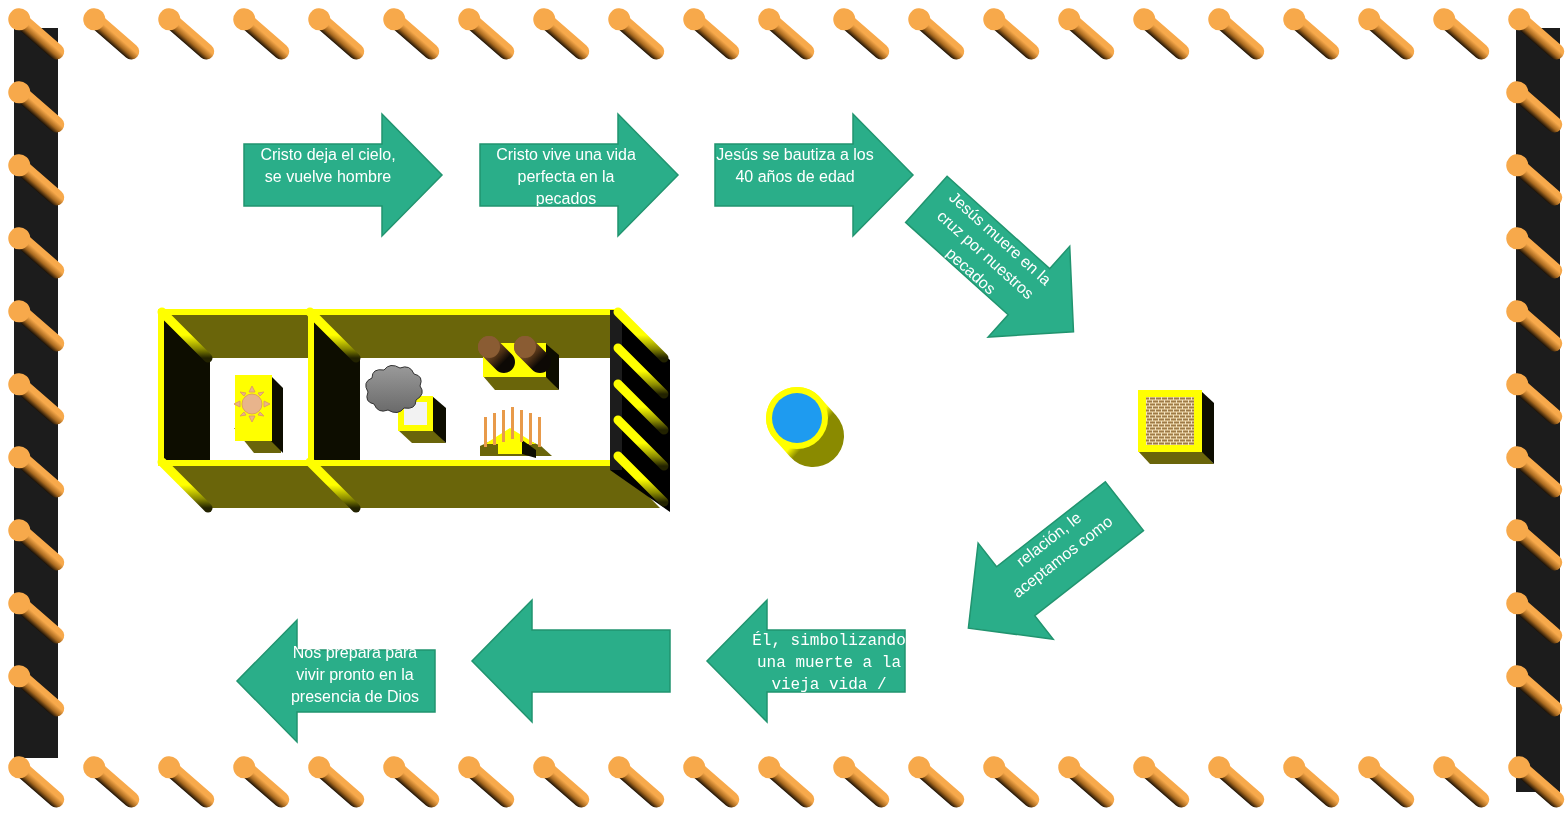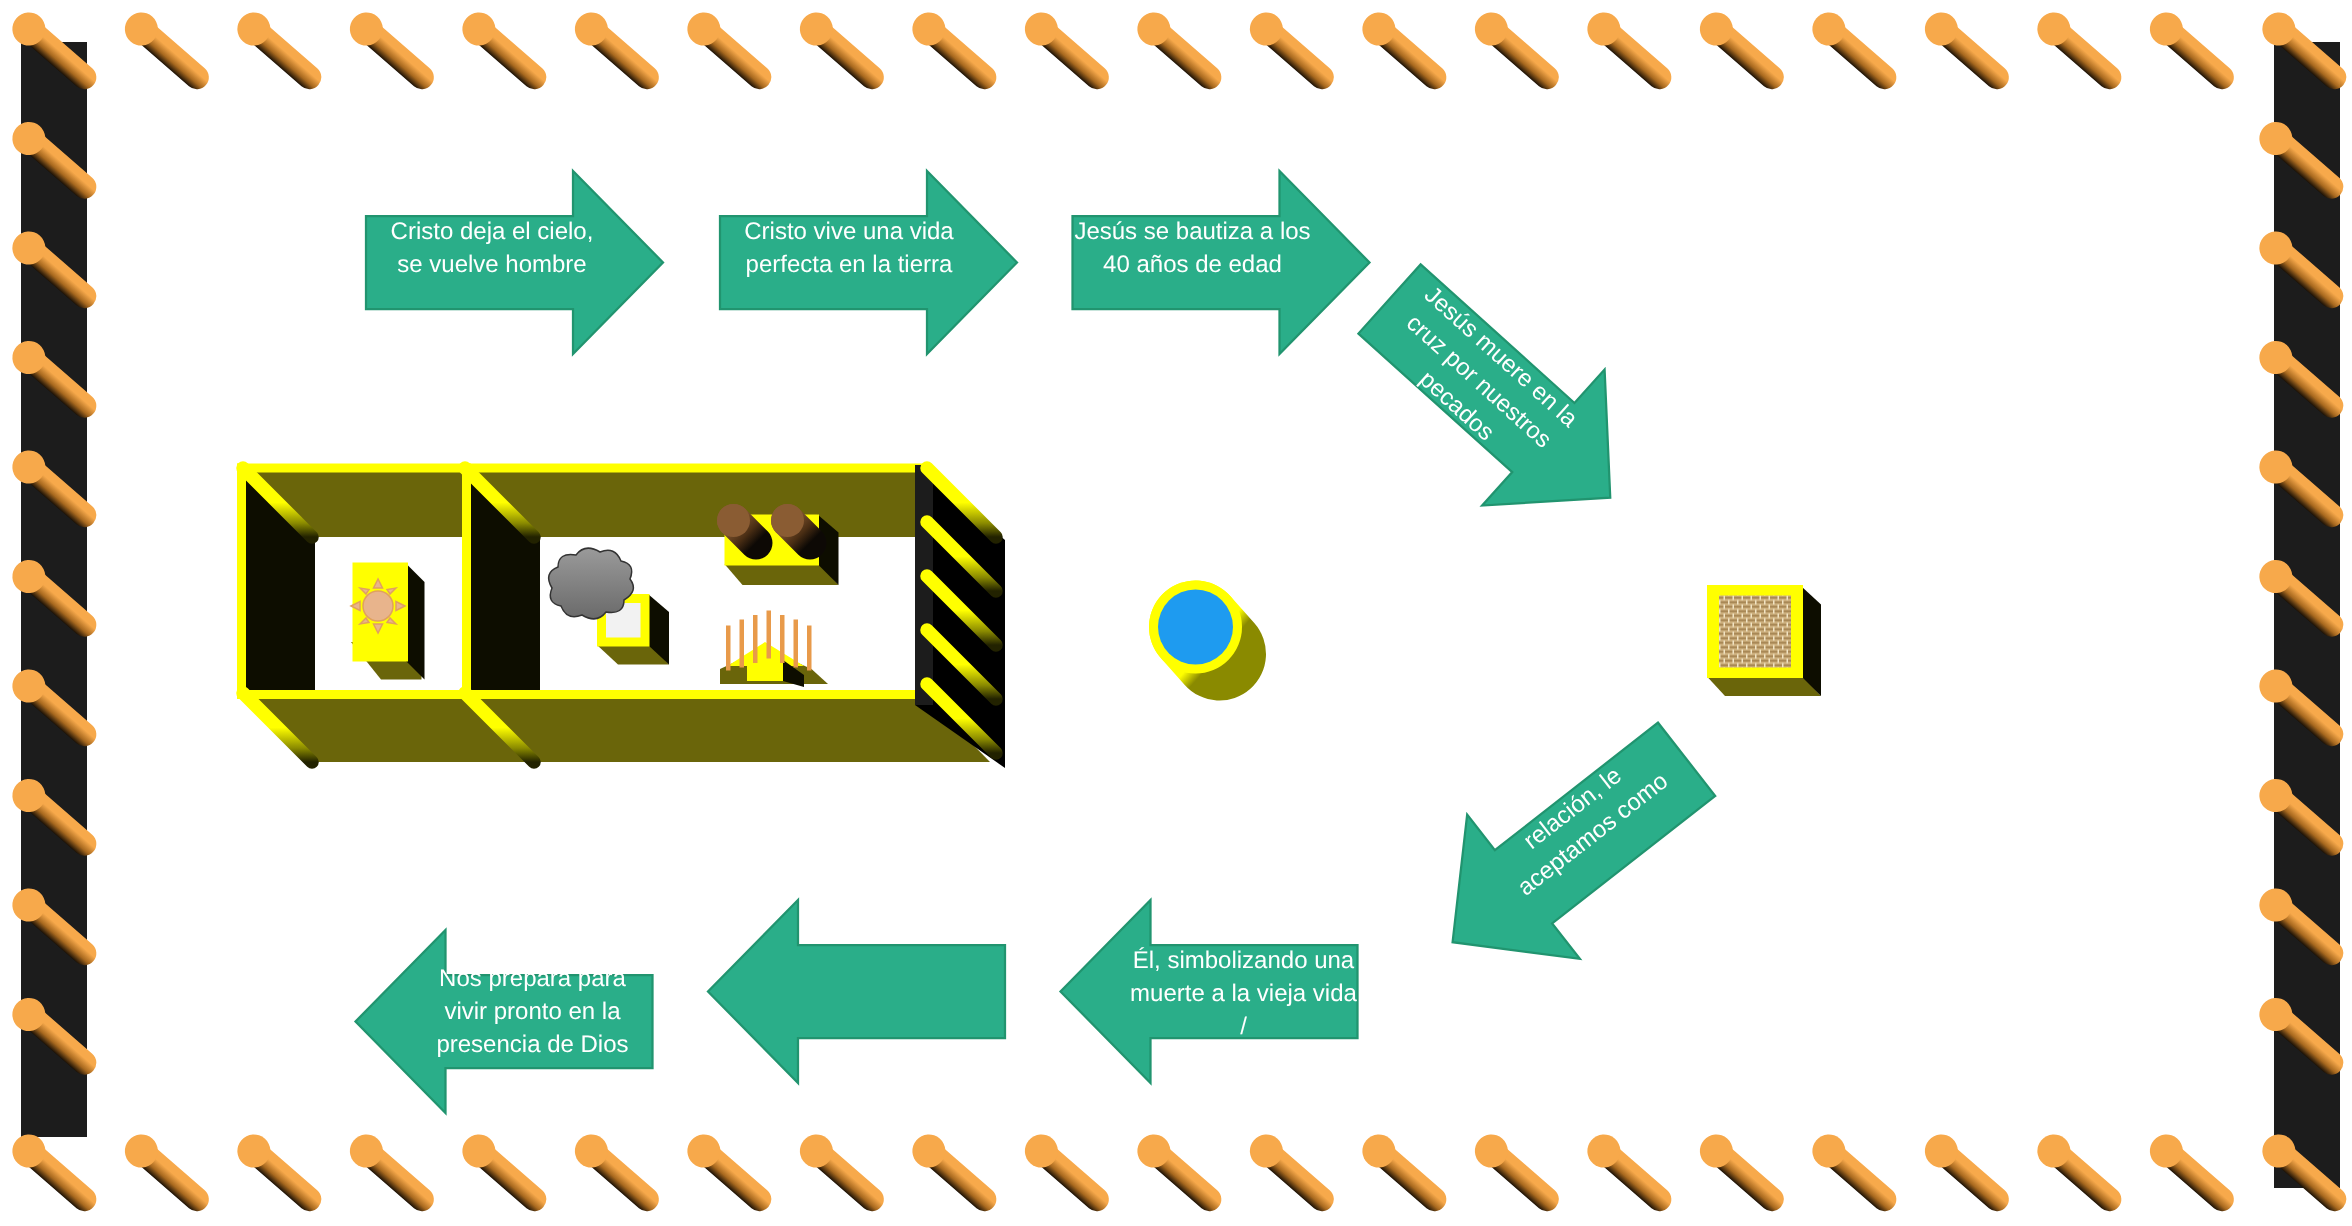--- a/index.html
+++ b/index.html
@@ -94,21 +94,21 @@
     <svg width="200" height="124">
       <polygon class="ap" points="0,30 138,30 138,0 198,61 138,122 138,92 0,92" fill="#2aae89" stroke="#21946f" stroke-width="1.5"></polygon>
     </svg>
     <div class="label" style="left:8px;top:30px;width:152px;height:60px;">Cristo deja el cielo, se vuelve hombre</div>
   </div>
 
   <div class="arrow" style="left:480px;top:114px;width:200px;height:124px;">
     <svg width="200" height="124">
       <polygon class="ap" points="0,30 138,30 138,0 198,61 138,122 138,92 0,92" fill="#2aae89" stroke="#21946f" stroke-width="1.5"></polygon>
     </svg>
-    <div class="label" style="left:10px;top:30px;width:152px;height:62px;">Cristo vive una vida perfecta en la tierra</div>
+    <div class="label" style="left:10px;top:30px;width:152px;height:62px;">Cristo vive una vida perfecta en la pecados</div>
   </div>
 
   <div class="arrow" style="left:715px;top:114px;width:200px;height:124px;">
     <svg width="200" height="124">
       <polygon class="ap" points="0,30 138,30 138,0 198,61 138,122 138,92 0,92" fill="#2aae89" stroke="#21946f" stroke-width="1.5"></polygon>
     </svg>
     <div class="label" style="left:0px;top:30px;width:160px;height:62px;">Jesús se bautiza a los 40 años de edad</div>
   </div>
 
   <div class="arrow" style="left:900px;top:205px;width:200px;height:124px;transform-origin:100px 62px;transform:rotate(42deg);">
@@ -120,21 +120,21 @@
 
   <div class="arrow" style="left:945px;top:505px;width:200px;height:124px;transform-origin:100px 62px;transform:rotate(142deg);">
     <svg width="200" height="124">
       <polygon class="ap" points="0,30 138,30 138,0 198,61 138,122 138,92 0,92" fill="#2aae89" stroke="#21946f" stroke-width="1.5"></polygon>
     </svg>
     <div class="label" style="left:0px;top:30px;width:160px;height:62px;transform:rotate(180deg);">
       <span>relación, le aceptamos como</span>
     </div>
   </div>
 
-  <div class="arrow" style="left:707px;top:600px;width:200px;height:124px;">
+  <div class="arrow" style="left:707px;top:600px;width:200px;height:124px;font-family:Liberation Mono, monospace;">
     <svg width="200" height="124">
       <polygon class="ap" points="198,30 60,30 60,0 0,61 60,122 60,92 198,92" fill="#2aae89" stroke="#21946f" stroke-width="1.5"></polygon>
     </svg>
     <div class="label" style="left:44px;top:30px;width:156px;height:66px;">Él, simbolizando una muerte a la vieja vida /</div>
   </div>
 
   <div class="arrow" style="left:472px;top:600px;width:200px;height:124px;">
     <svg width="200" height="124">
       <polygon class="ap" points="198,30 60,30 60,0 0,61 60,122 60,92 198,92" fill="#2aae89" stroke="#21946f" stroke-width="1.5"></polygon>
     </svg>

